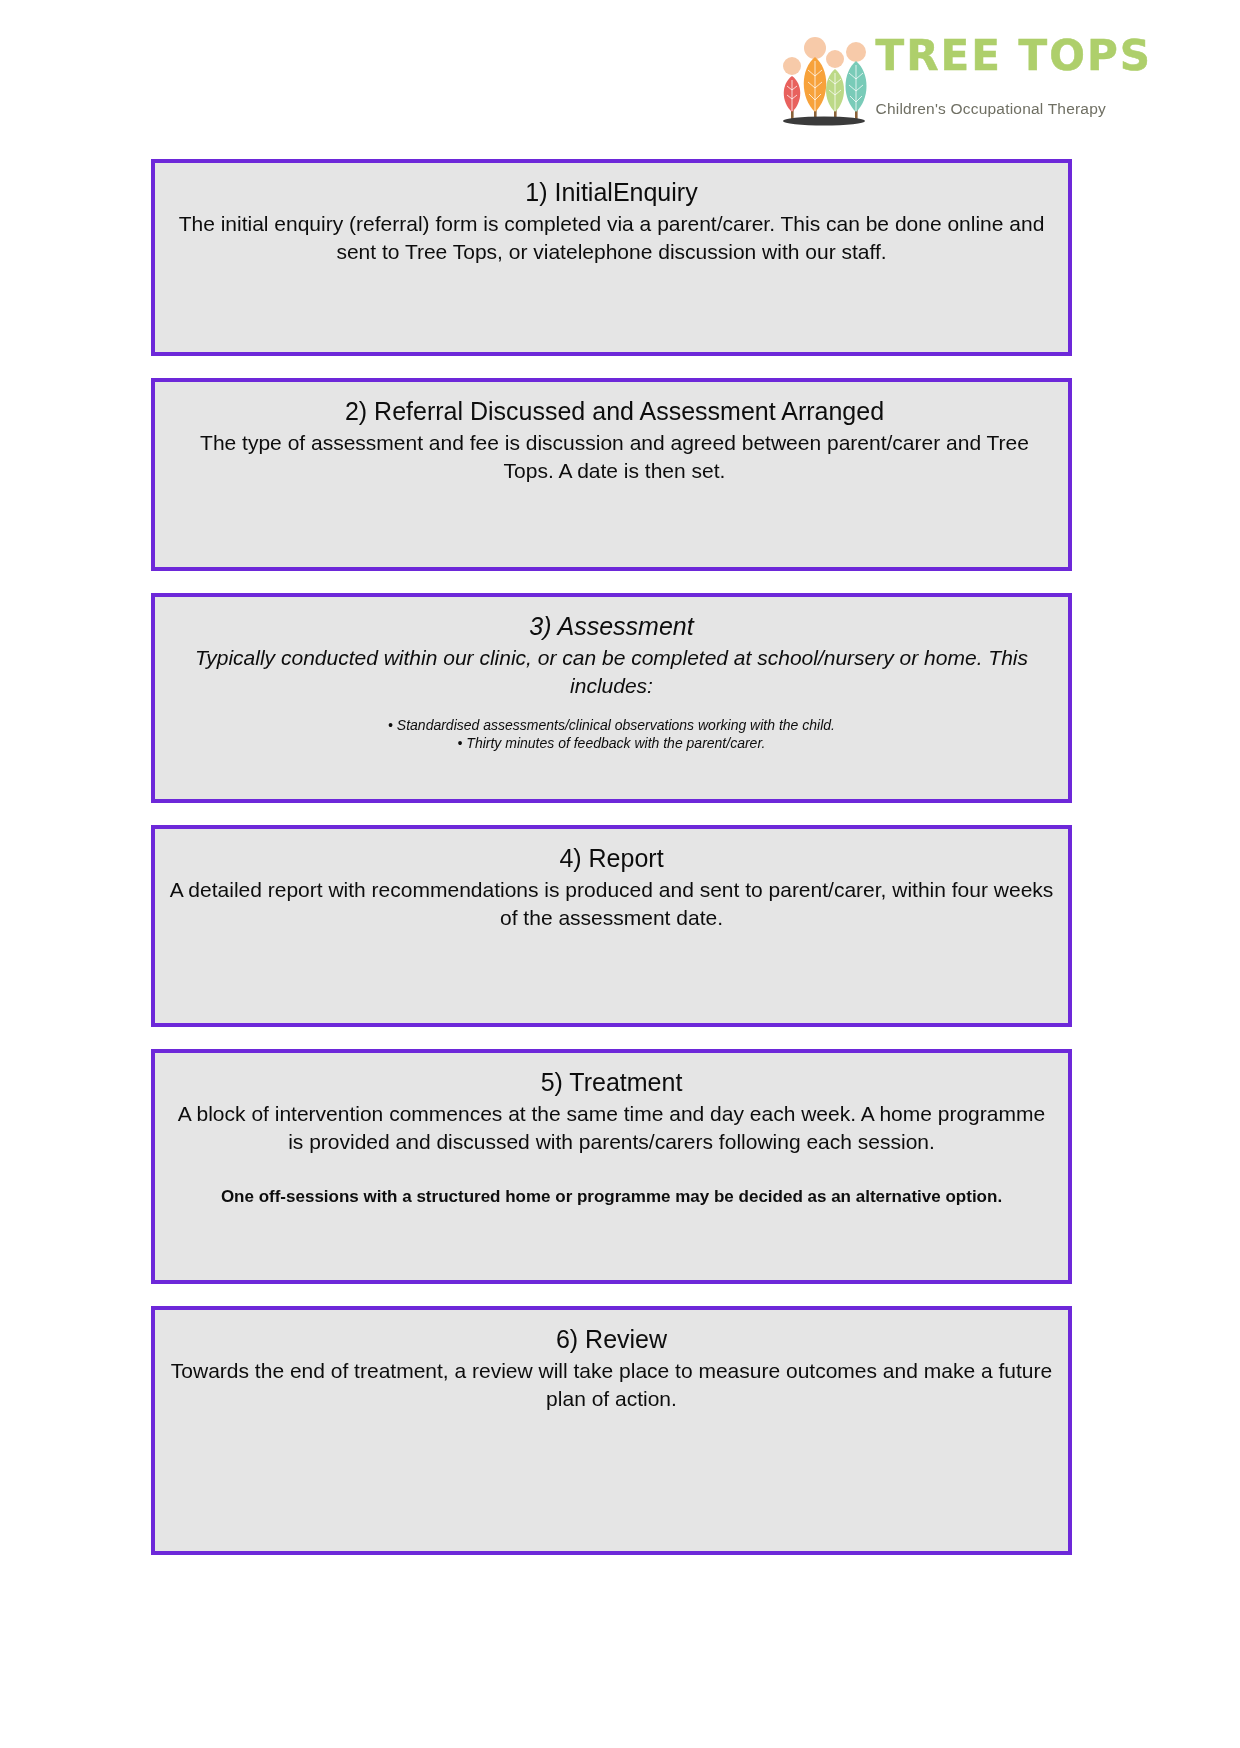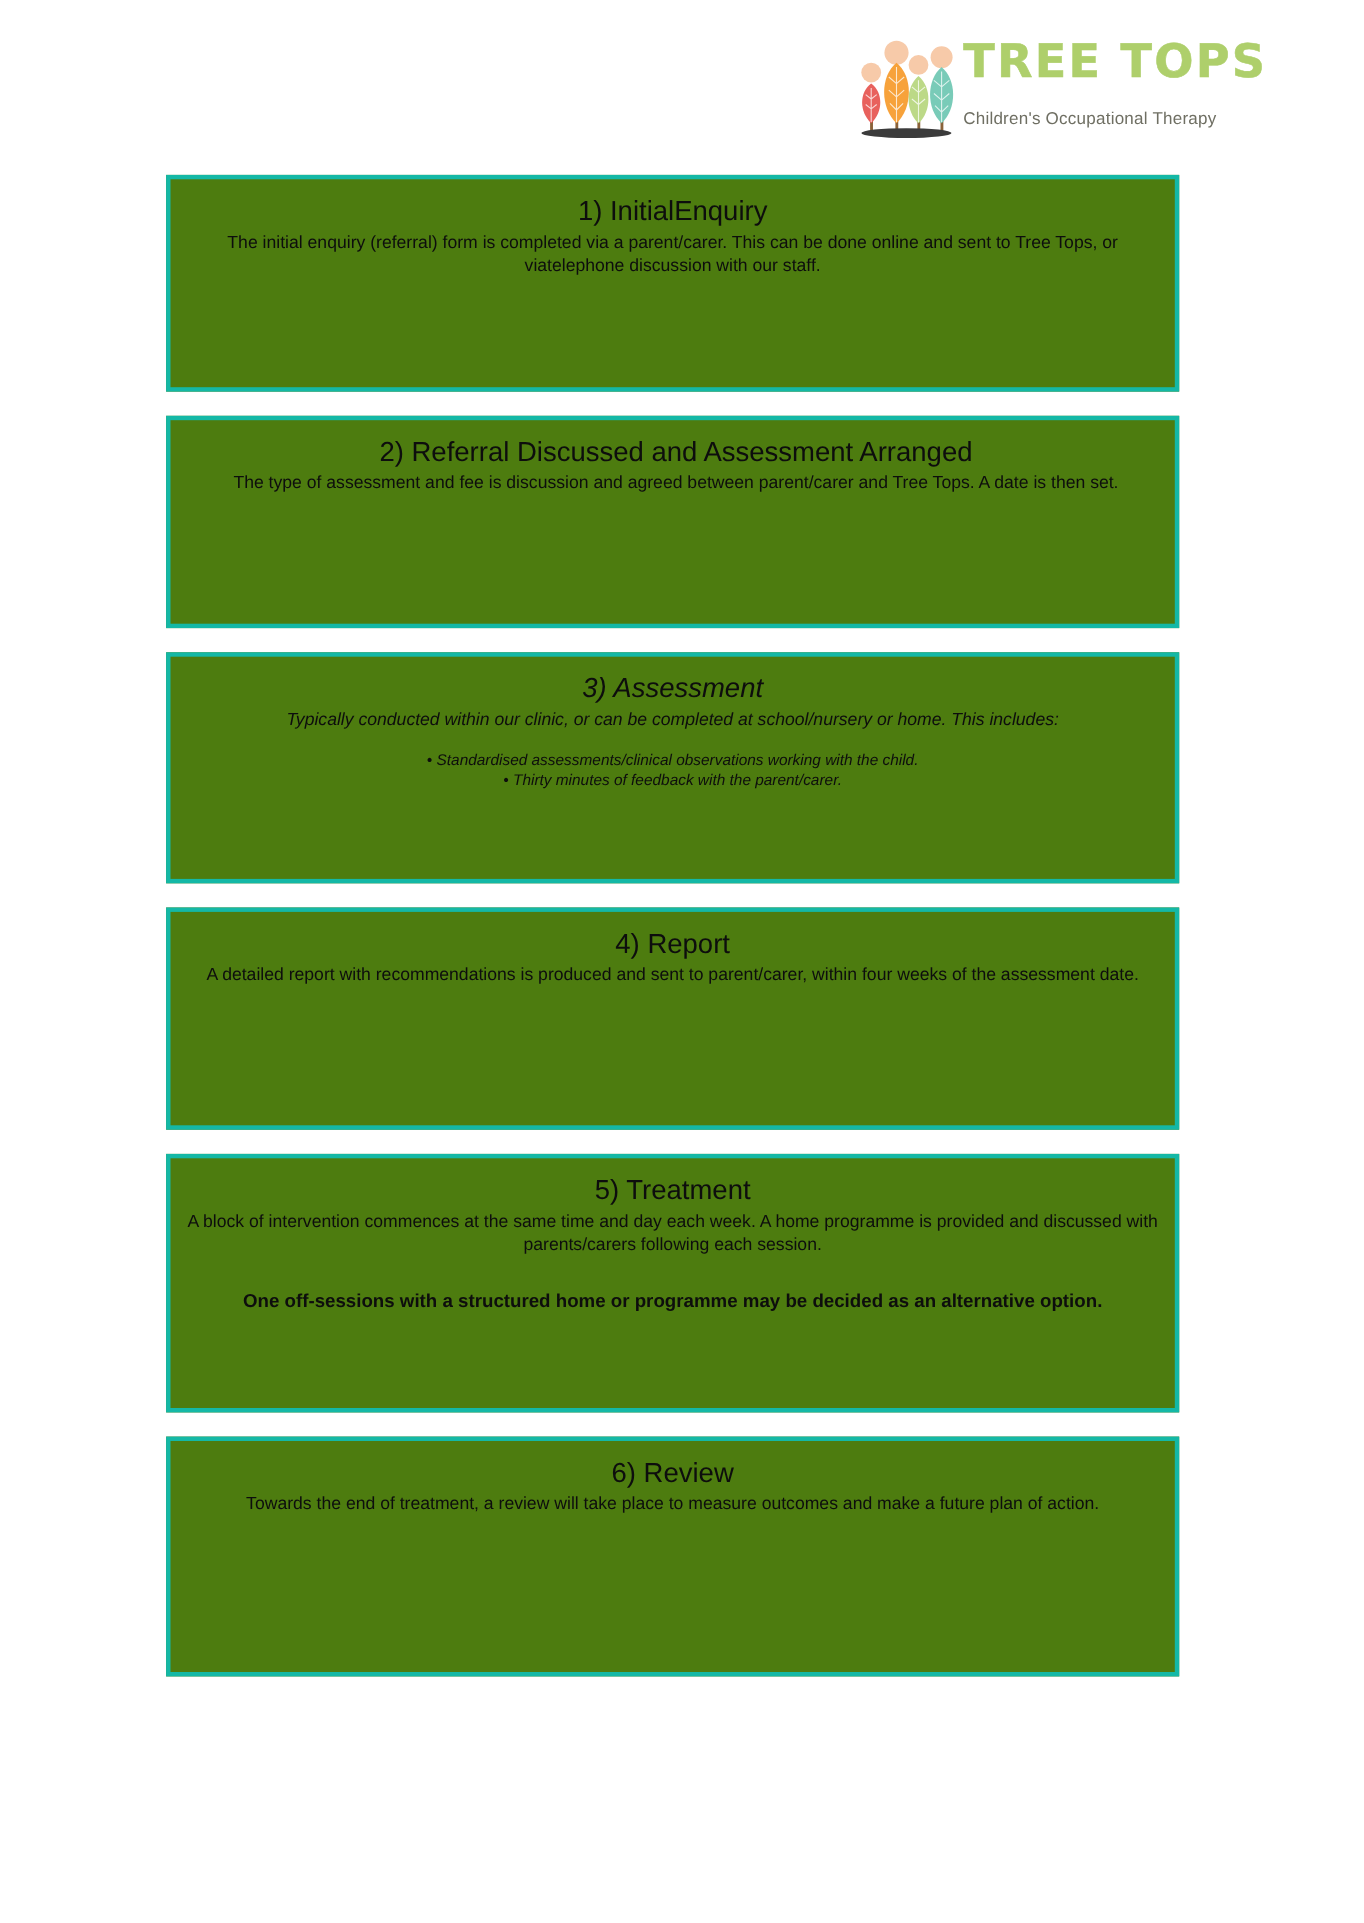--- a/index.html
+++ b/index.html
@@ -61,37 +61,37 @@
   }
 
   
   .steps {
     position: absolute;
     left: 151px;
     top: 159px;
     width: 921px;
   }
   .step-box {
-    border: 4px solid #14b8a6;
-    background: #4d7c0f;
+    border: 4px solid #6d28d9;
+    background: #e5e5e5;
     box-sizing: border-box;
     width: 921px;
     padding: 12px 14px 10px 14px;
     text-align: center;
     margin-bottom: 22px;
   }
   .step-title {
     font-size: 25px;
     font-weight: 400;
     line-height: 1.25;
     margin: 2px 0 2px 0;
     color: #0d0d0d;
   }
   .step-body {
-    font-size: 16px;
+    font-size: 21px;
     line-height: 1.32;
     margin: 0;
     color: #0d0d0d;
   }
   .step-bullets {
     font-size: 14px;
     line-height: 1.32;
     margin: 0;
     color: #0d0d0d;
   }
@@ -104,21 +104,21 @@
   }
   .spacer-md { height: 30px; }
   .spacer-sm { height: 16px; }
 
   
   .box-1 { height: 197px; }
   .box-2 { height: 193px; padding-left: 20px; }
   .box-3 { height: 210px; font-style: italic; }
   .box-4 { height: 202px; }
   .box-5 { height: 235px; }
-  .box-6 { height: 218px; padding-left: 14px; }
+  .box-6 { height: 249px; padding-left: 14px; }
 </style>
 </head>
 <body>
 
 <div class="page">
 
   <div class="logo-block">
     <div class="logo-mark">
       <svg viewBox="0 0 104 104" width="104" height="104" aria-hidden="true">
 

